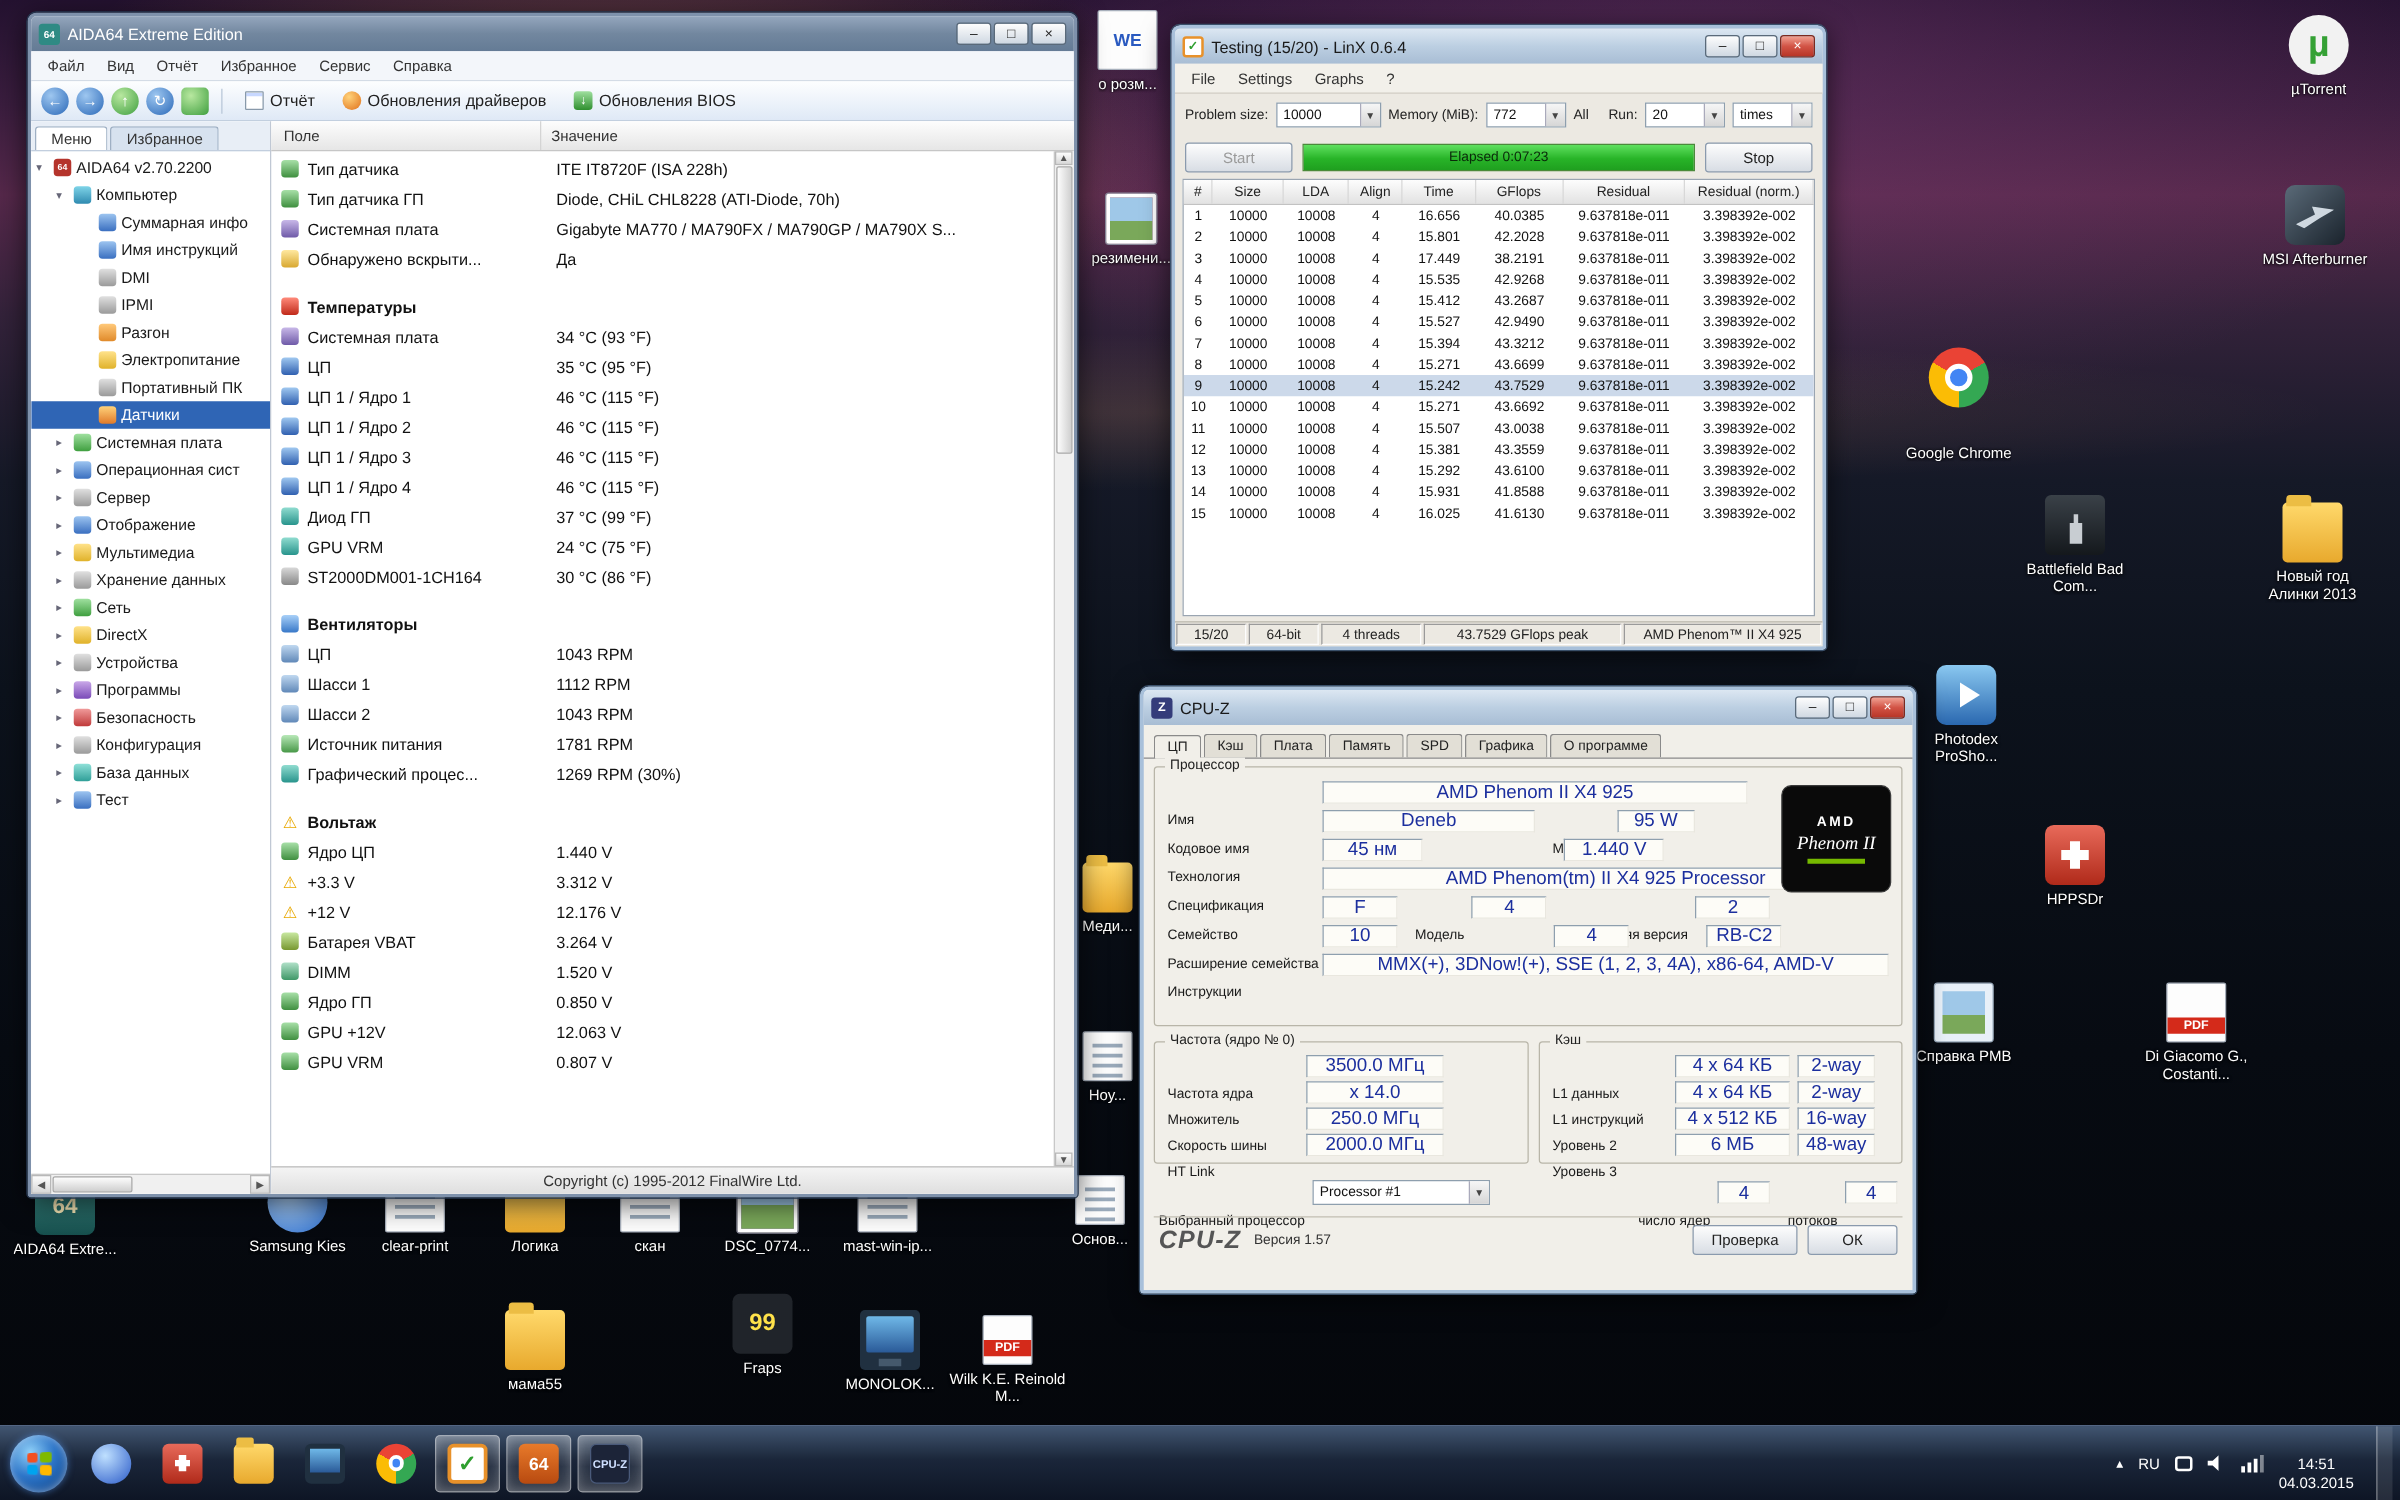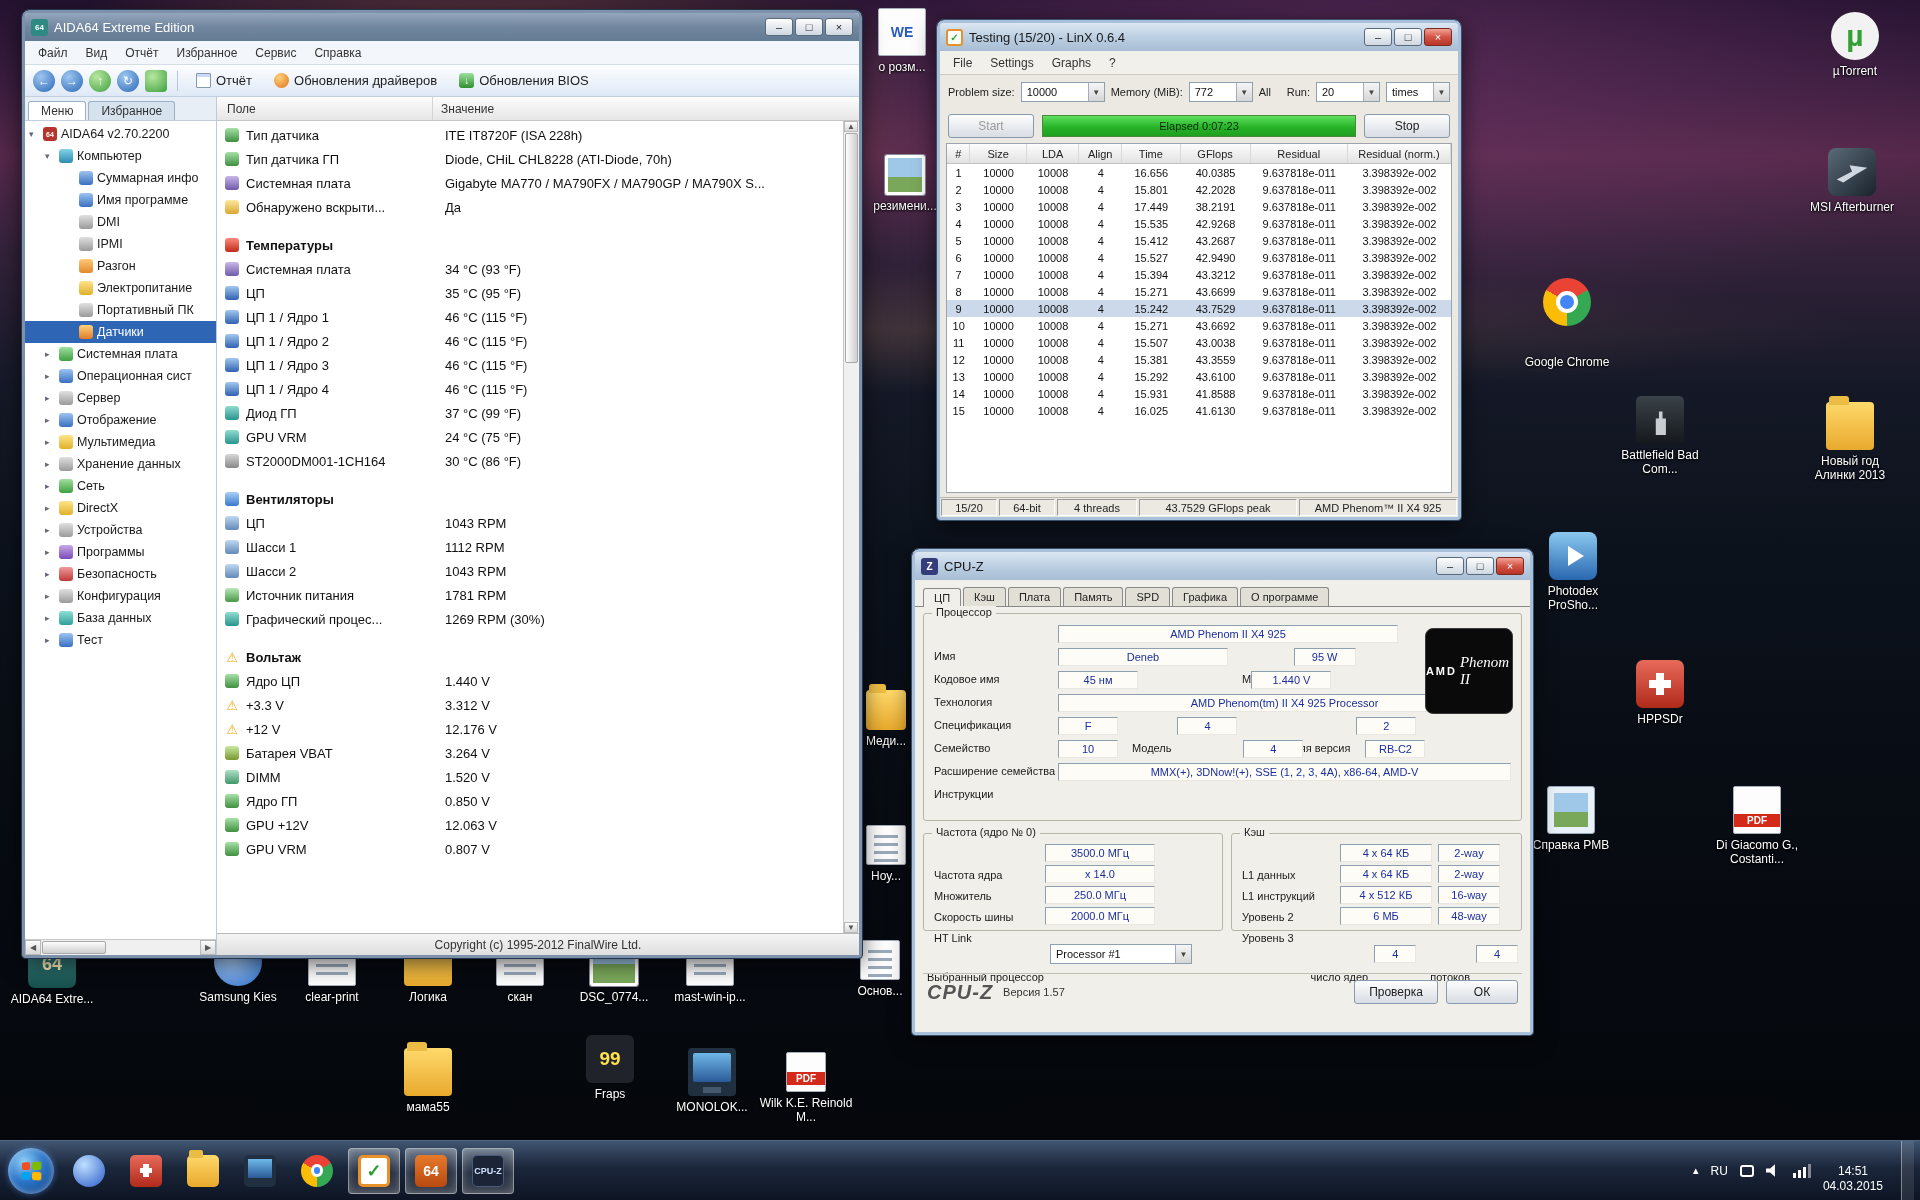--- a/index.html
+++ b/index.html
@@ -176,24 +176,24 @@
   .cz-tabs { display:flex; align-items:flex-end; gap:2px; padding:4px 8px 0; height:26px; }
   .cztab { padding:3px 10px; font-size:11px; color:#222; border:1px solid #8a8a8a; border-bottom:none;
            border-radius:3px 3px 0 0; background:#e2dfd6; }
   .cztab.active { background:#f1efe9; position:relative; top:1px; }
   .cz-content { flex:1; border-top:1px solid #8a8a8a; padding:6px 8px 4px; display:flex; flex-direction:column; }
   .fieldset { position:relative; border:1px solid #b8b5a8; border-radius:3px; padding:8px 6px 4px; }
   .legend { position:absolute; top:-8px; left:8px; background:#f1efe9; padding:0 4px; font-size:11px; color:#222; }
   .frow { display:flex; align-items:center; gap:6px; height:23px; padding:0 4px; }
   .flbl { font-size:11px; color:#1a1a1a; white-space:nowrap;margin-top:45px; }
   .fbox { height:18px; border:1px solid; border-color:#8e9fae #e9e7df #e9e7df #8e9fae; background:#fdfcf7;
-          color:#1c2f9e; font-size:11px; padding:0 4px; display:flex; align-items:center; justify-content:center; white-space:nowrap; }
+          color:#1c2f9e; font-size:15px; padding:0 4px; display:flex; align-items:center; justify-content:center; white-space:nowrap; }
   .lw { width:118px; flex:0 0 118px; }
   .amdlogo { position:absolute; right:8px; top:14px; width:88px; height:86px; background:#0a0a0a; border:1px solid #3a3a3a;
-             border-radius:8px; display:flex; flex-direction:row; align-items:center; justify-content:center; gap:3px; }
+             border-radius:8px; display:flex; flex-direction:column; align-items:center; justify-content:center; gap:3px; }
   .amd-brand { color:#fff; font-size:11px; font-weight:bold; letter-spacing:2px; }
   .amd-model { color:#fff; font-size:15px; font-style:italic; font-family:"Liberation Serif", serif; }
   .amd-bar { width:46px; height:4px; background:#76b900; }
   .cz-mid { display:flex; gap:8px; margin-top:12px; }
   .fs-clocks { width:300px; }
   .fs-cache { flex:1; }
   .cz-bottom { display:flex; align-items:center; gap:6px; height:30px; margin-top:8px; padding:0 4px; }
   .cz-footer { border-top:1px solid #c2bfb2; margin-top:4px; padding:6px 4px 4px; display:flex; align-items:center; gap:10px; }
   .cz-brand { font-size:20px; font-weight:bold; color:#555; letter-spacing:1px; font-style:italic; }
   .cz-version { font-size:11px; color:#333; }
@@ -423,21 +423,21 @@
 
           <div class="trow ind2">
             <span class="arrow"></span>
             <span class="tic ic-blue"></span>
             <span>Суммарная инфо</span>
           </div>
 
           <div class="trow ind2">
             <span class="arrow"></span>
             <span class="tic ic-blue"></span>
-            <span>Имя программе</span>
+            <span>Имя инструкций</span>
           </div>
 
           <div class="trow ind2">
             <span class="arrow"></span>
             <span class="tic ic-gray"></span>
             <span>DMI</span>
           </div>
 
           <div class="trow ind2">
             <span class="arrow"></span>

